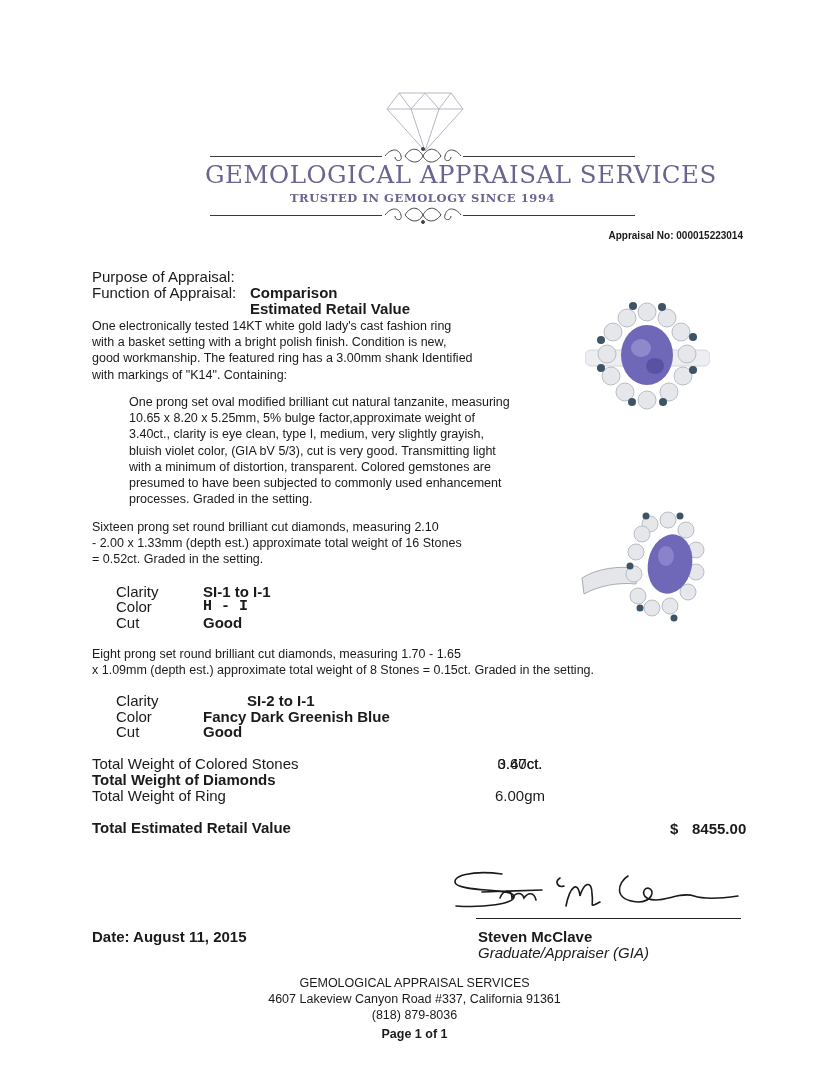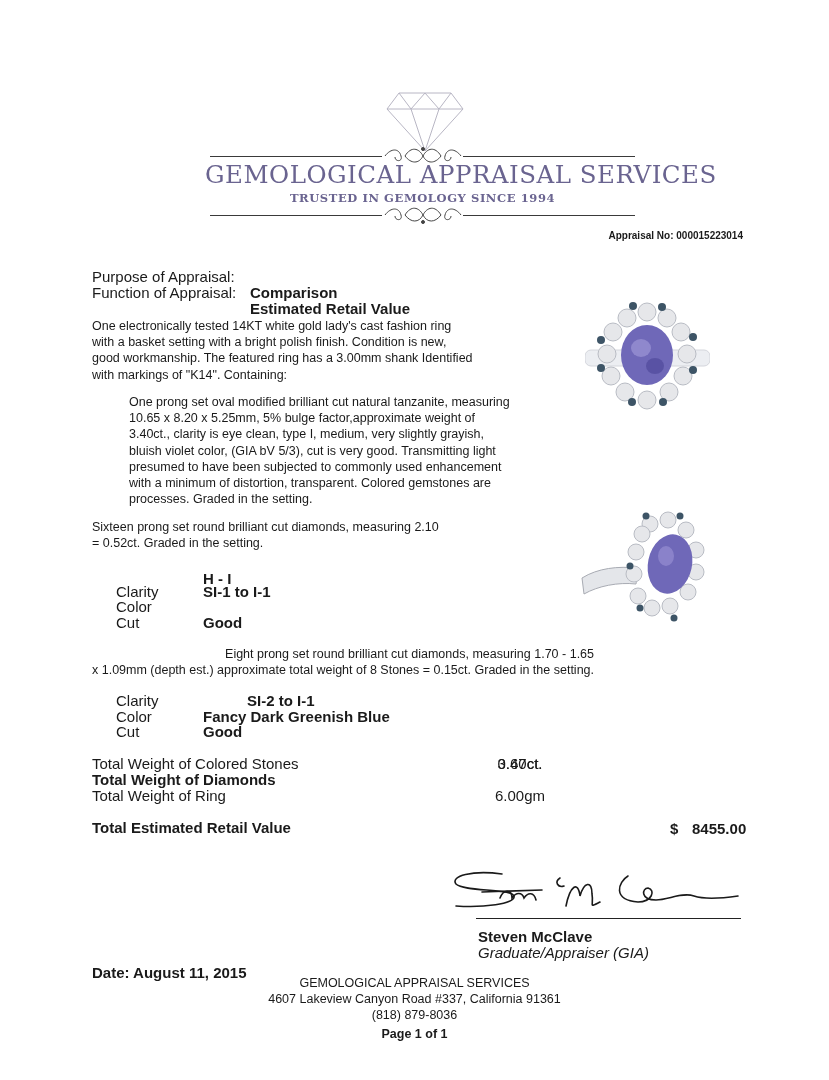--- a/index.html
+++ b/index.html
@@ -77,38 +77,39 @@
   <div>with a basket setting with a bright polish finish. Condition is new,</div>
   <div>good workmanship. The featured ring has a 3.00mm shank Identified</div>
   <div>with markings of "K14".  Containing:</div>
 </div>
 
 <div class="para" style="top:394px;margin-left:37px;">
   <div>One prong set oval modified brilliant cut natural tanzanite, measuring</div>
   <div>10.65 x 8.20 x 5.25mm,  5% bulge factor,approximate weight of</div>
   <div>3.40ct., clarity is eye clean, type I, medium, very slightly grayish,</div>
   <div>bluish violet color, (GIA bV 5/3), cut is very good. Transmitting light</div>
+  <div>with a minimum of distortion, transparent. Colored gemstones are</div>
   <div>presumed to have been subjected to commonly used enhancement</div>
-  <div>with a minimum of distortion, transparent. Colored gemstones are</div>
   <div>processes. Graded in the setting.</div>
 </div>
 
 <div class="para" style="top:519px;">
   <div>Sixteen prong set round brilliant cut diamonds, measuring 2.10</div>
+  <div>- 2.00 x 1.33mm (depth est.) approximate total weight of 16 Stones</div>
   <div>= 0.52ct. Graded in the setting.</div>
 </div>
 
 <div class="txt grade-label" style="top:584px;">Clarity</div>
 <div class="txt grade-value" style="top:584px;">SI-1 to I-1</div>
 <div class="txt grade-label" style="top:599px;">Color</div>
-<div class="txt grade-value" style="top:571px;">H - I</div>
+<div class="txt grade-value" style="top:599px;font-family:Liberation Mono, monospace;">H - I</div>
 <div class="txt grade-label" style="top:615px;">Cut</div>
 <div class="txt grade-value" style="top:615px;">Good</div>
 
-<div class="para" style="top:646px;text-align:right;">
+<div class="para" style="top:646px;">
   <div>Eight prong set round brilliant cut diamonds, measuring 1.70 - 1.65</div>
   <div>x 1.09mm (depth est.) approximate total weight of 8 Stones = 0.15ct. Graded in the setting.</div>
 </div>
 
 <div class="txt grade-label" style="top:693px;">Clarity</div>
 <div class="txt grade-value" style="top:693px;margin-left:44px;">SI-2 to I-1</div>
 <div class="txt grade-label" style="top:709px;">Color</div>
 <div class="txt grade-value" style="top:709px;">Fancy Dark  Greenish Blue</div>
 <div class="txt grade-label" style="top:724px;">Cut</div>
 <div class="txt grade-value" style="top:724px;">Good</div>
@@ -187,20 +188,20 @@
     <path d="M60,8 C30,4 8,10 14,18 C22,26 70,22 72,30 C74,38 40,42 14,40"></path>
     <path d="M40,26 L100,24"></path>
     <path d="M58,32 C62,22 70,24 70,32 C74,26 80,26 82,32 C86,26 92,26 94,34"></path>
     <path d="M118,12 C112,16 116,22 122,20"></path>
     <path d="M124,40 C128,20 136,14 138,30 C142,16 150,14 150,28 C152,40 146,42 158,36"></path>
     <path d="M186,10 C176,16 170,34 196,36 C210,36 214,24 206,22 C200,22 198,34 214,34 C226,34 240,26 252,30 C264,34 282,32 296,30"></path>
   </g>
 </svg>
 <div class="sig-line"></div>
 
-<div class="txt b abs" style="left:92px; top:929px;margin-top:36px;">Date: August 11, 2015</div>
+<div class="txt b abs" style="left:92px; top:929px;">Date: August 11, 2015</div>
 <div class="txt b abs" style="left:478px; top:929px;">Steven McClave</div>
 <div class="txt abs" style="left:478px; top:945px; font-style: italic;">Graduate/Appraiser (GIA)</div>
 
 <div class="footer-line" style="top:975px;">GEMOLOGICAL APPRAISAL SERVICES</div>
 <div class="footer-line" style="top:991px;">4607 Lakeview Canyon Road #337, California 91361</div>
 <div class="footer-line" style="top:1007px;">(818) 879-8036</div>
 <div class="footer-line" style="top:1026px; font-weight:bold;">Page 1 of 1</div>
 
 </body></html>

